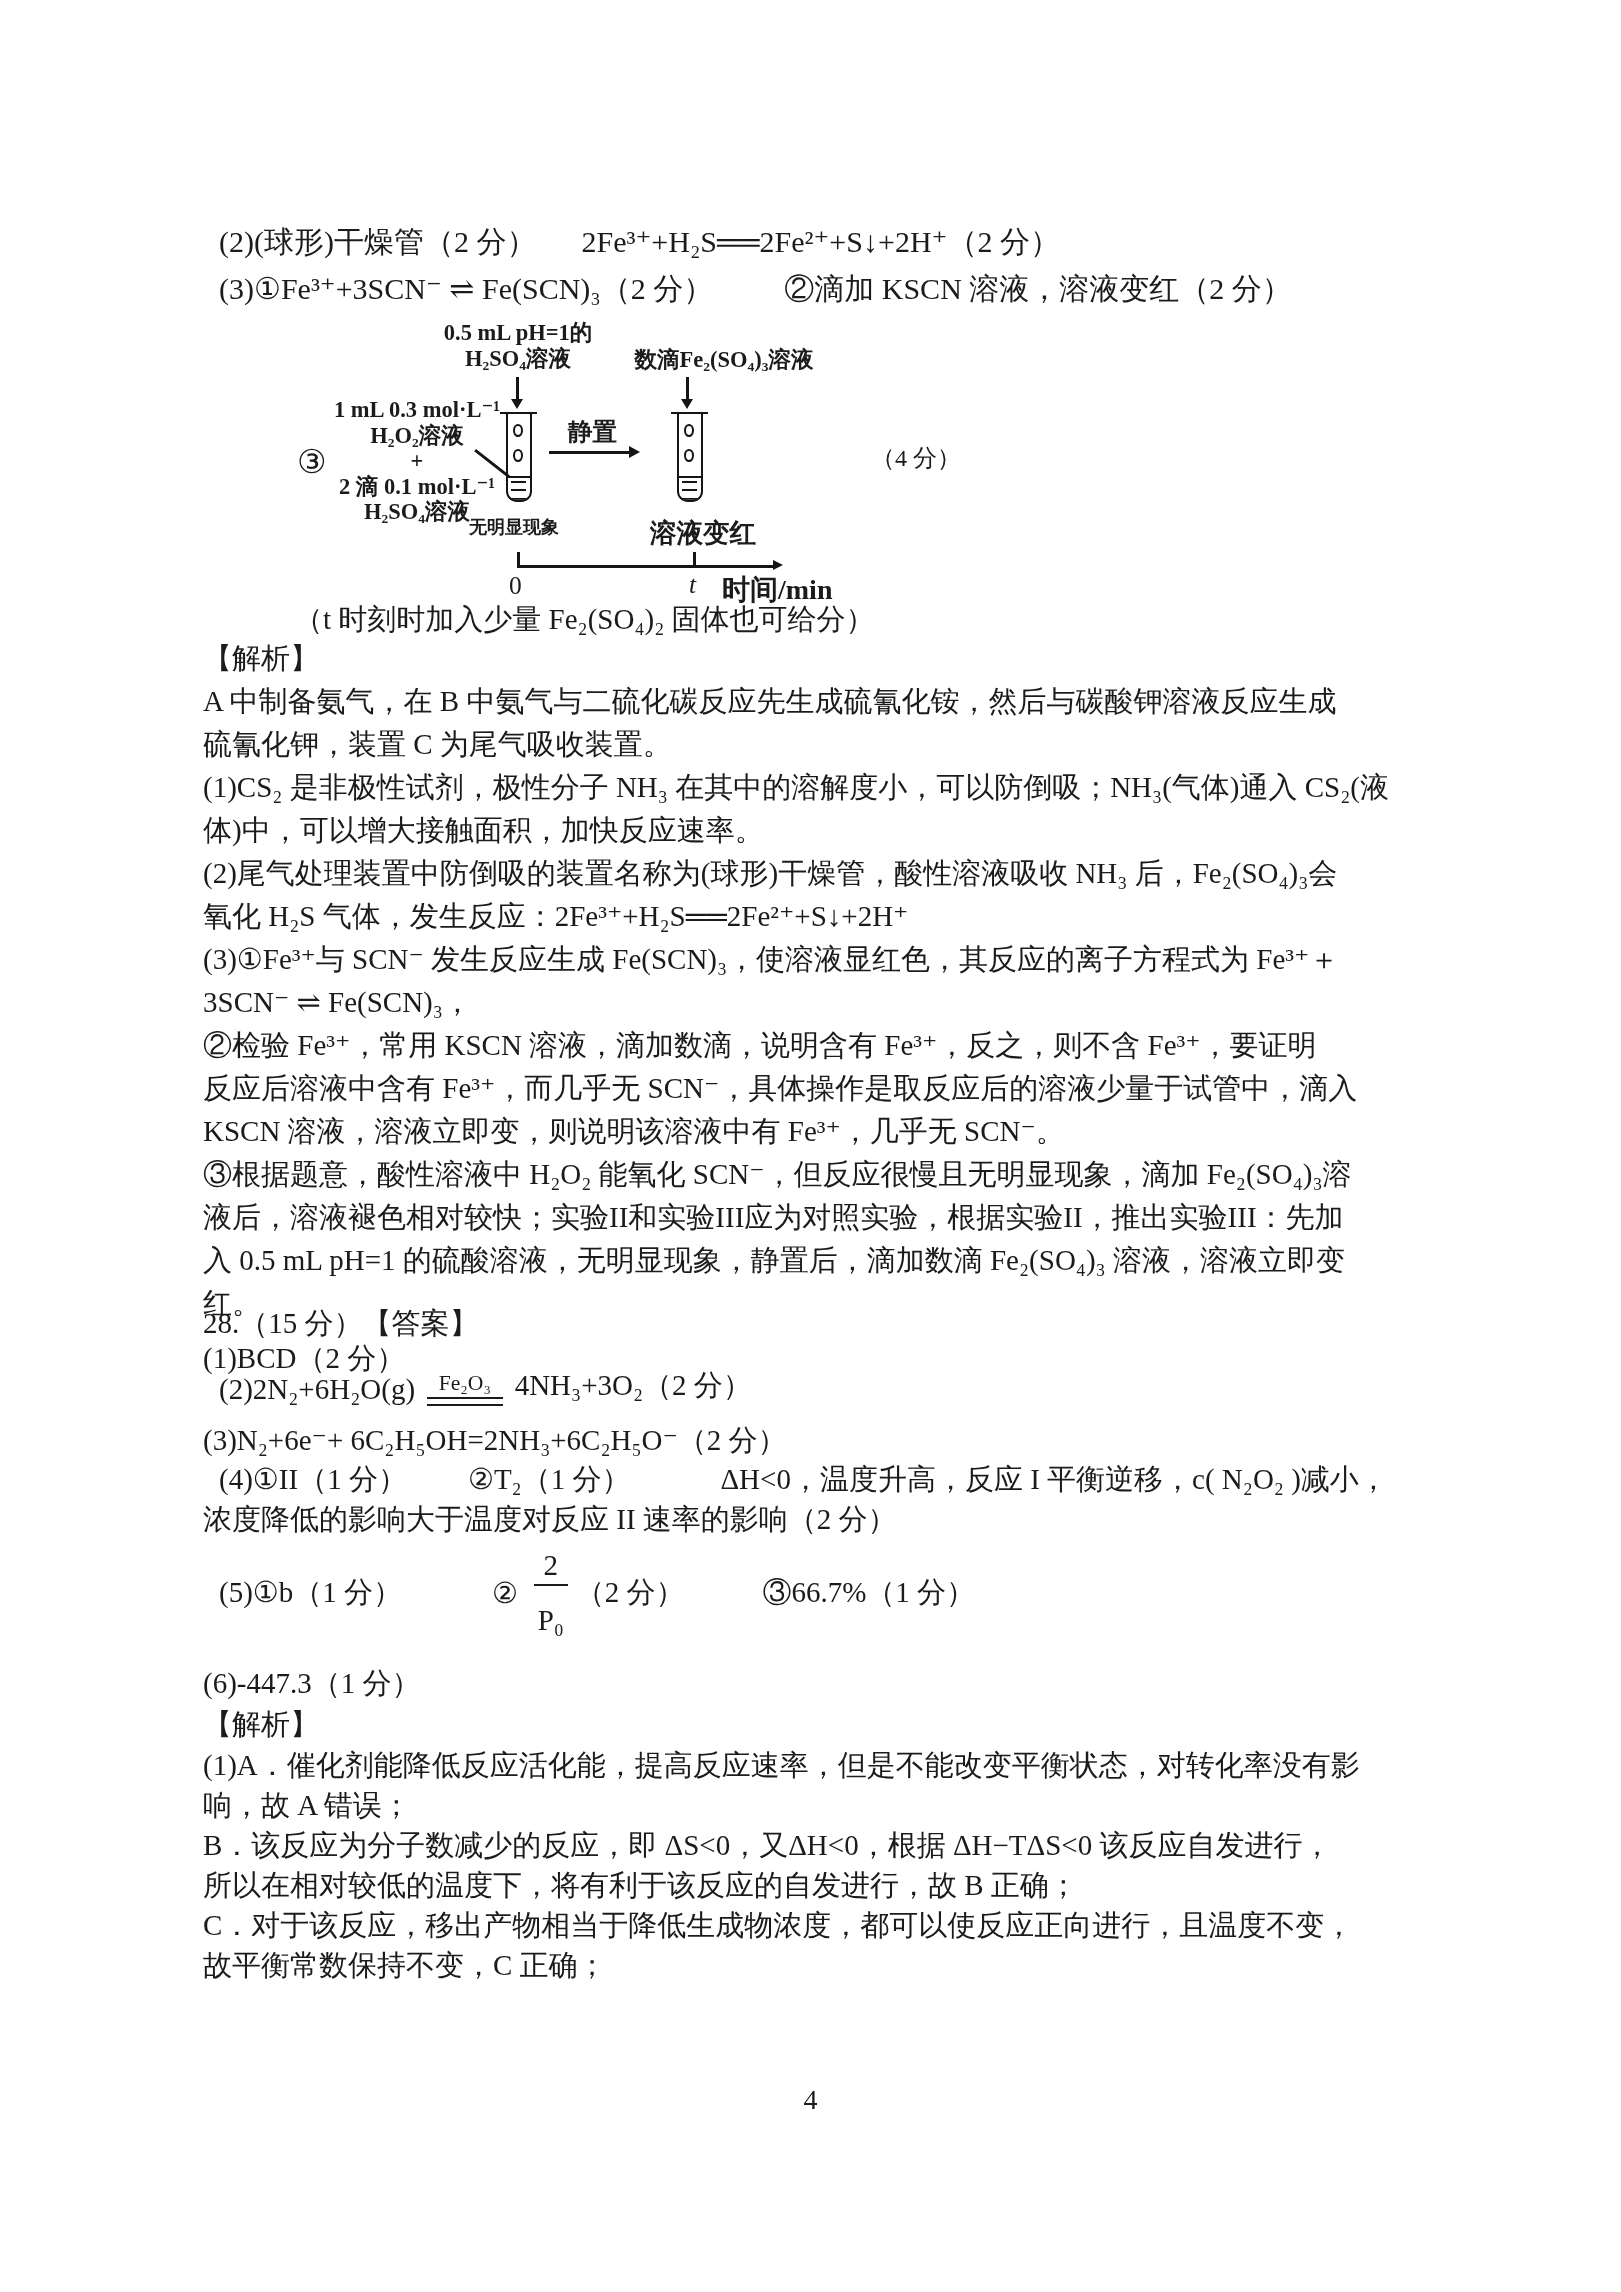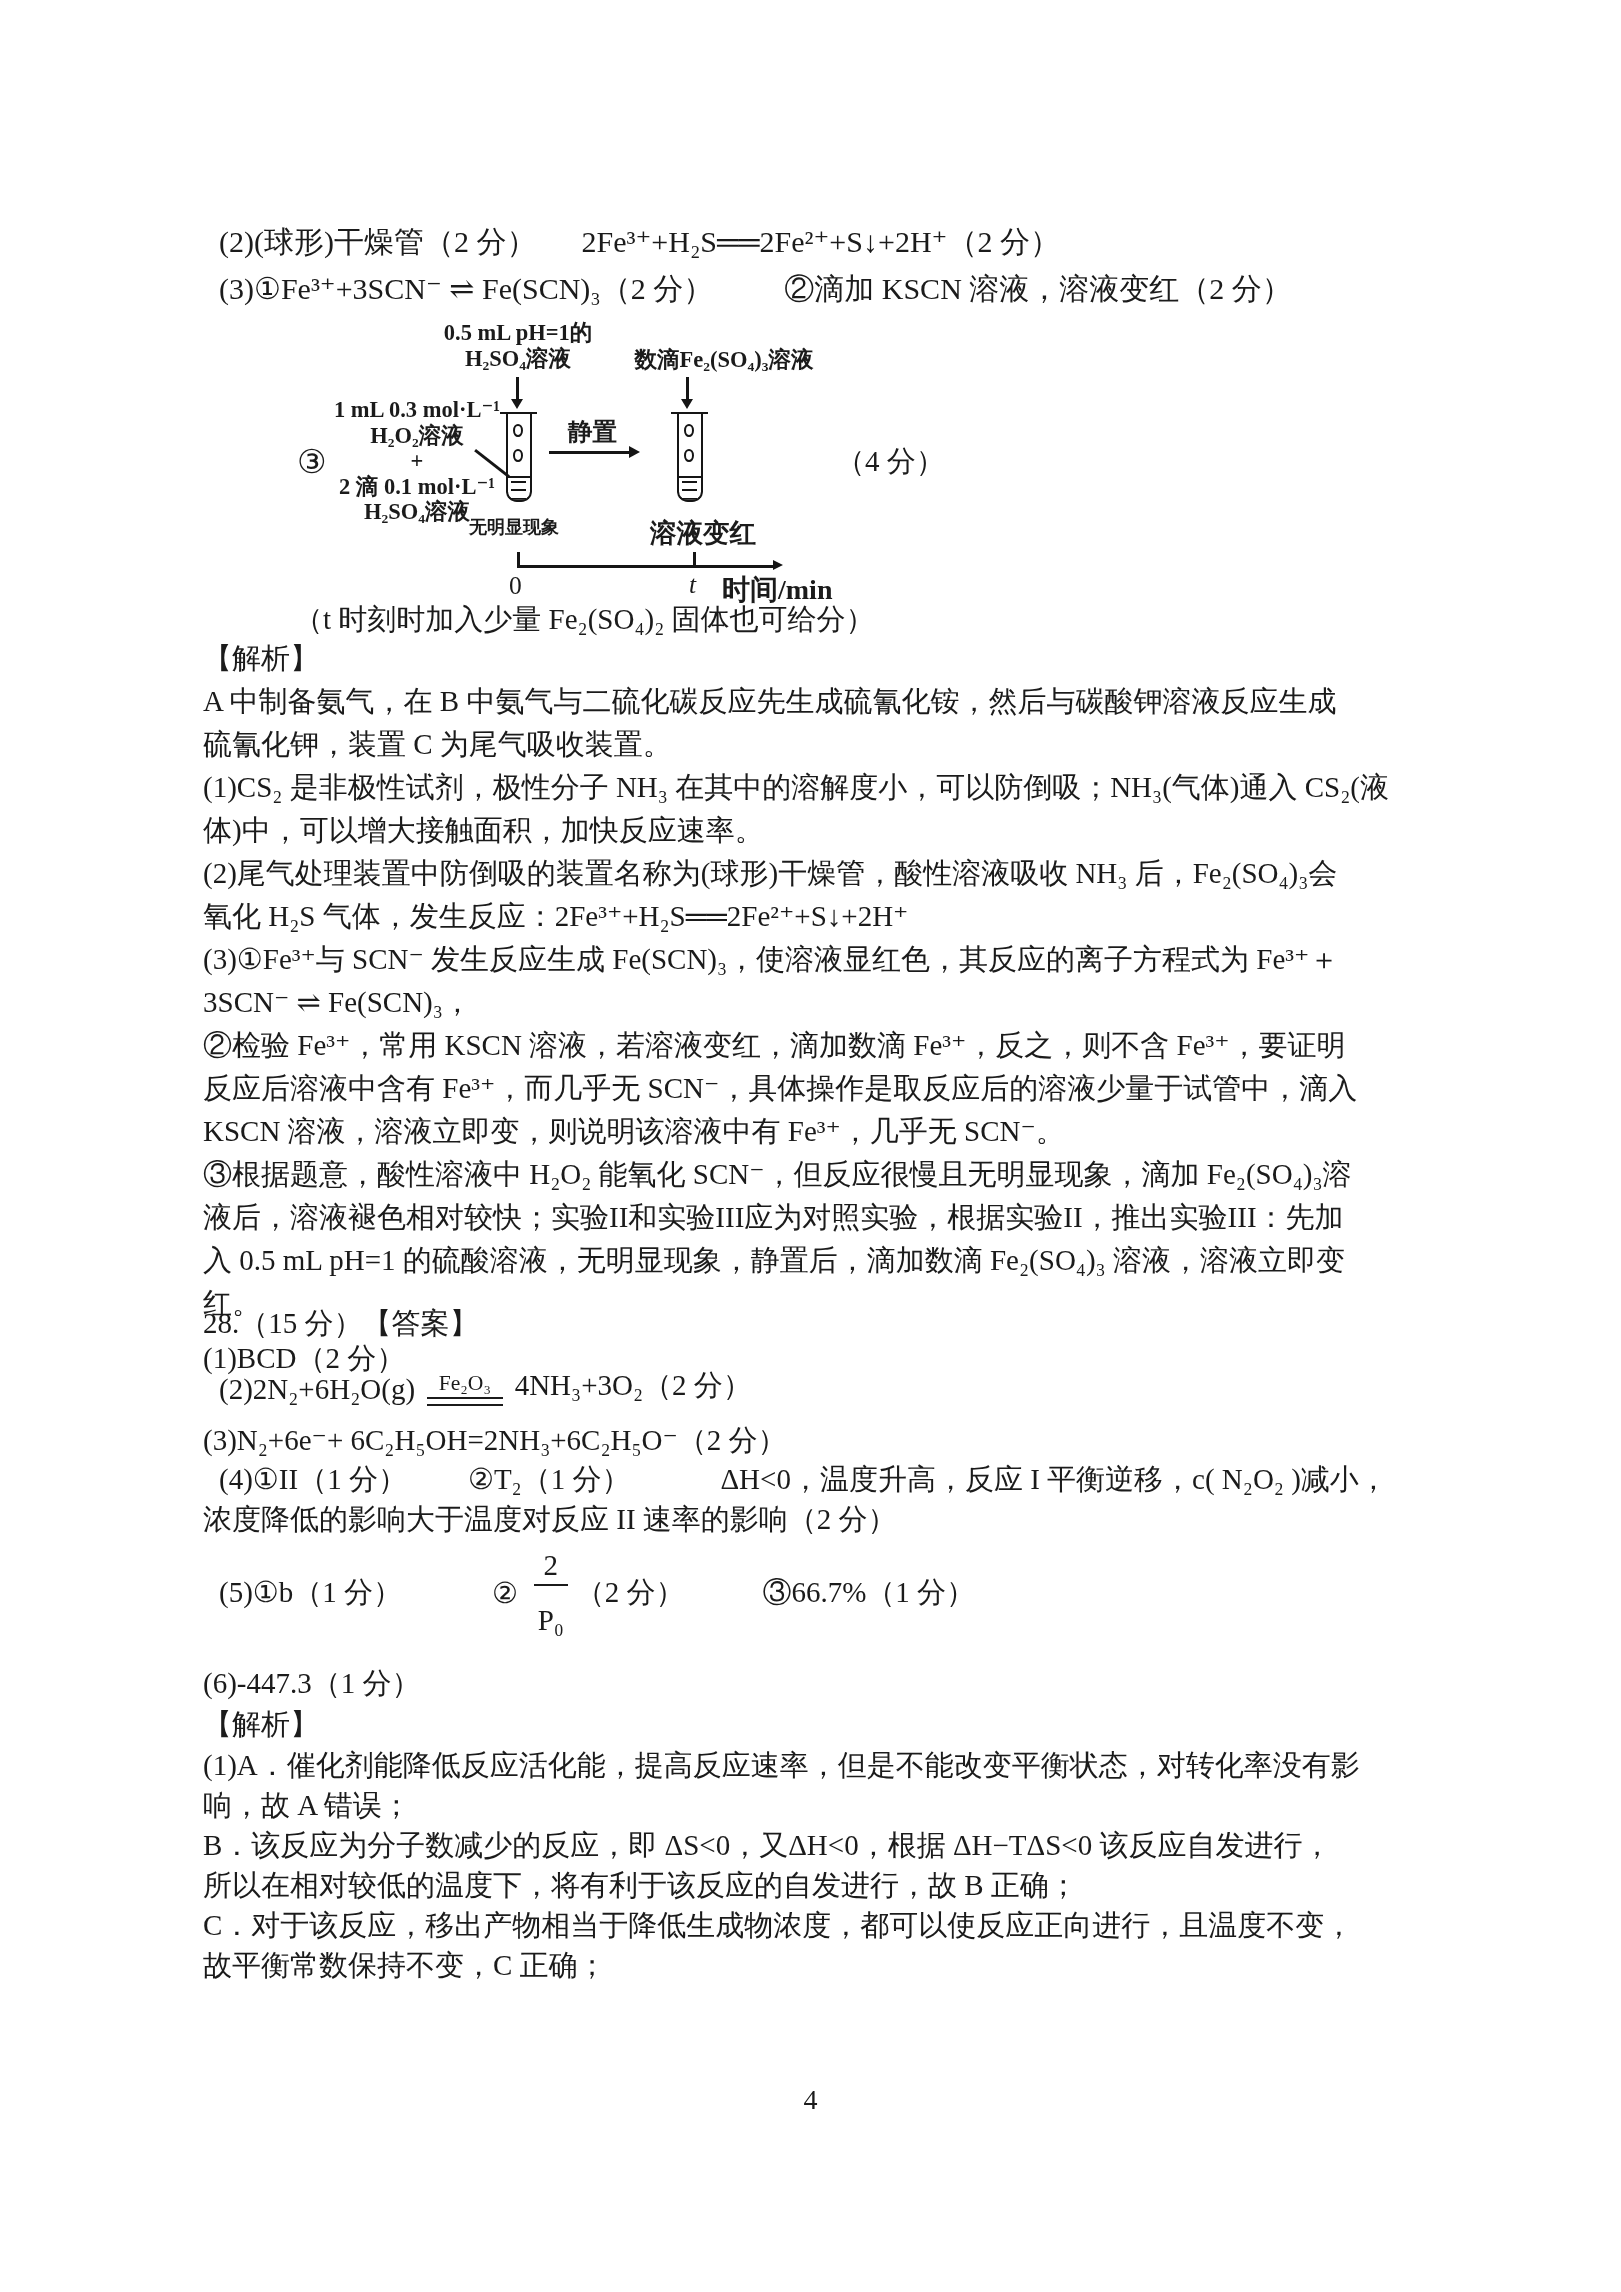--- a/index.html
+++ b/index.html
@@ -106,36 +106,36 @@
     <div class="d dc" style="left:703px;top:196px;font-size:26.5px;font-weight:bold">溶液变红</div>
 
     <div class="d tick" style="left:517px;top:233px"></div>
     <div class="d shaft-h" style="left:517px;top:246px;width:259px;height:2.5px"></div>
     <div class="d head-right" style="left:773px;top:241px;border-top-width:5.9px;border-bottom-width:5.9px;border-left-width:10.8px"></div>
     <div class="d tick" style="left:693px;top:233px"></div>
     <div class="d axis-num" style="left:509px;top:252px">0</div>
     <div class="d axis-num italic" style="left:689px;top:251px">t</div>
     <div class="d axis-cap" style="left:722px;top:252px">时间/min</div>
 
-    <div class="d" style="left:836px;top:123px;font-size:29px">（4 分）</div>
+    <div class="d" style="left:871px;top:123px;font-size:24px">（4 分）</div>
   </div>
 
   <div class="abs body-line" style="top:600px;left:294px">（t 时刻时加入少量 Fe₂(SO₄)₂ 固体也可给分）</div>
 
   <div class="abs body-line" style="top:639px">【解析】</div>
   <div class="abs lines" style="top:680px">
     <div>A 中制备氨气，在 B 中氨气与二硫化碳反应先生成硫氰化铵，然后与碳酸钾溶液反应生成</div>
     <div>硫氰化钾，装置 C 为尾气吸收装置。</div>
     <div>(1)CS₂ 是非极性试剂，极性分子 NH₃ 在其中的溶解度小，可以防倒吸；NH₃(气体)通入 CS₂(液</div>
     <div>体)中，可以增大接触面积，加快反应速率。</div>
     <div>(2)尾气处理装置中防倒吸的装置名称为(球形)干燥管，酸性溶液吸收 NH₃ 后，Fe₂(SO₄)₃会</div>
     <div>氧化 H₂S 气体，发生反应：2Fe³⁺+H₂S══2Fe²⁺+S↓+2H⁺</div>
     <div>(3)①Fe³⁺与 SCN⁻ 发生反应生成 Fe(SCN)₃，使溶液显红色，其反应的离子方程式为 Fe³⁺＋</div>
     <div>3SCN⁻ ⇌ Fe(SCN)₃，</div>
-    <div>②检验 Fe³⁺，常用 KSCN 溶液，若溶液变红，滴加数滴 Fe³⁺，反之，则不含 Fe³⁺，要证明</div>
+    <div>②检验 Fe³⁺，常用 KSCN 溶液，滴加数滴，说明含有 Fe³⁺，反之，则不含 Fe³⁺，要证明</div>
     <div>反应后溶液中含有 Fe³⁺，而几乎无 SCN⁻，具体操作是取反应后的溶液少量于试管中，滴入</div>
     <div>KSCN 溶液，溶液立即变，则说明该溶液中有 Fe³⁺，几乎无 SCN⁻。</div>
     <div>③根据题意，酸性溶液中 H₂O₂ 能氧化 SCN⁻，但反应很慢且无明显现象，滴加 Fe₂(SO₄)₃溶</div>
     <div>液后，溶液褪色相对较快；实验II和实验III应为对照实验，根据实验II，推出实验III：先加</div>
     <div>入 0.5 mL pH=1 的硫酸溶液，无明显现象，静置后，滴加数滴 Fe₂(SO₄)₃ 溶液，溶液立即变</div>
     <div>红。</div>
   </div>
 
   <div class="abs body-line" style="top:1304px">28.（15 分）【答案】</div>
   <div class="abs body-line" style="top:1339px">(1)BCD（2 分）</div>

